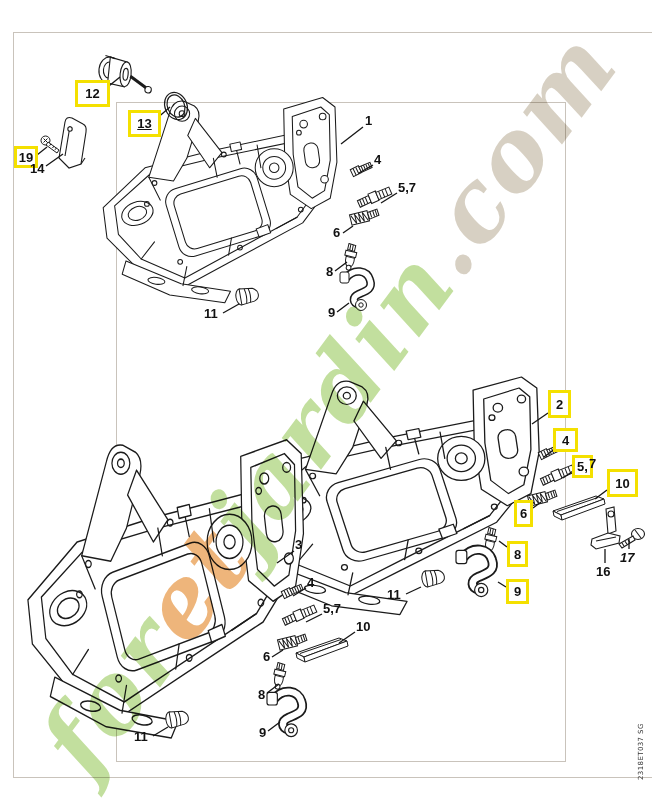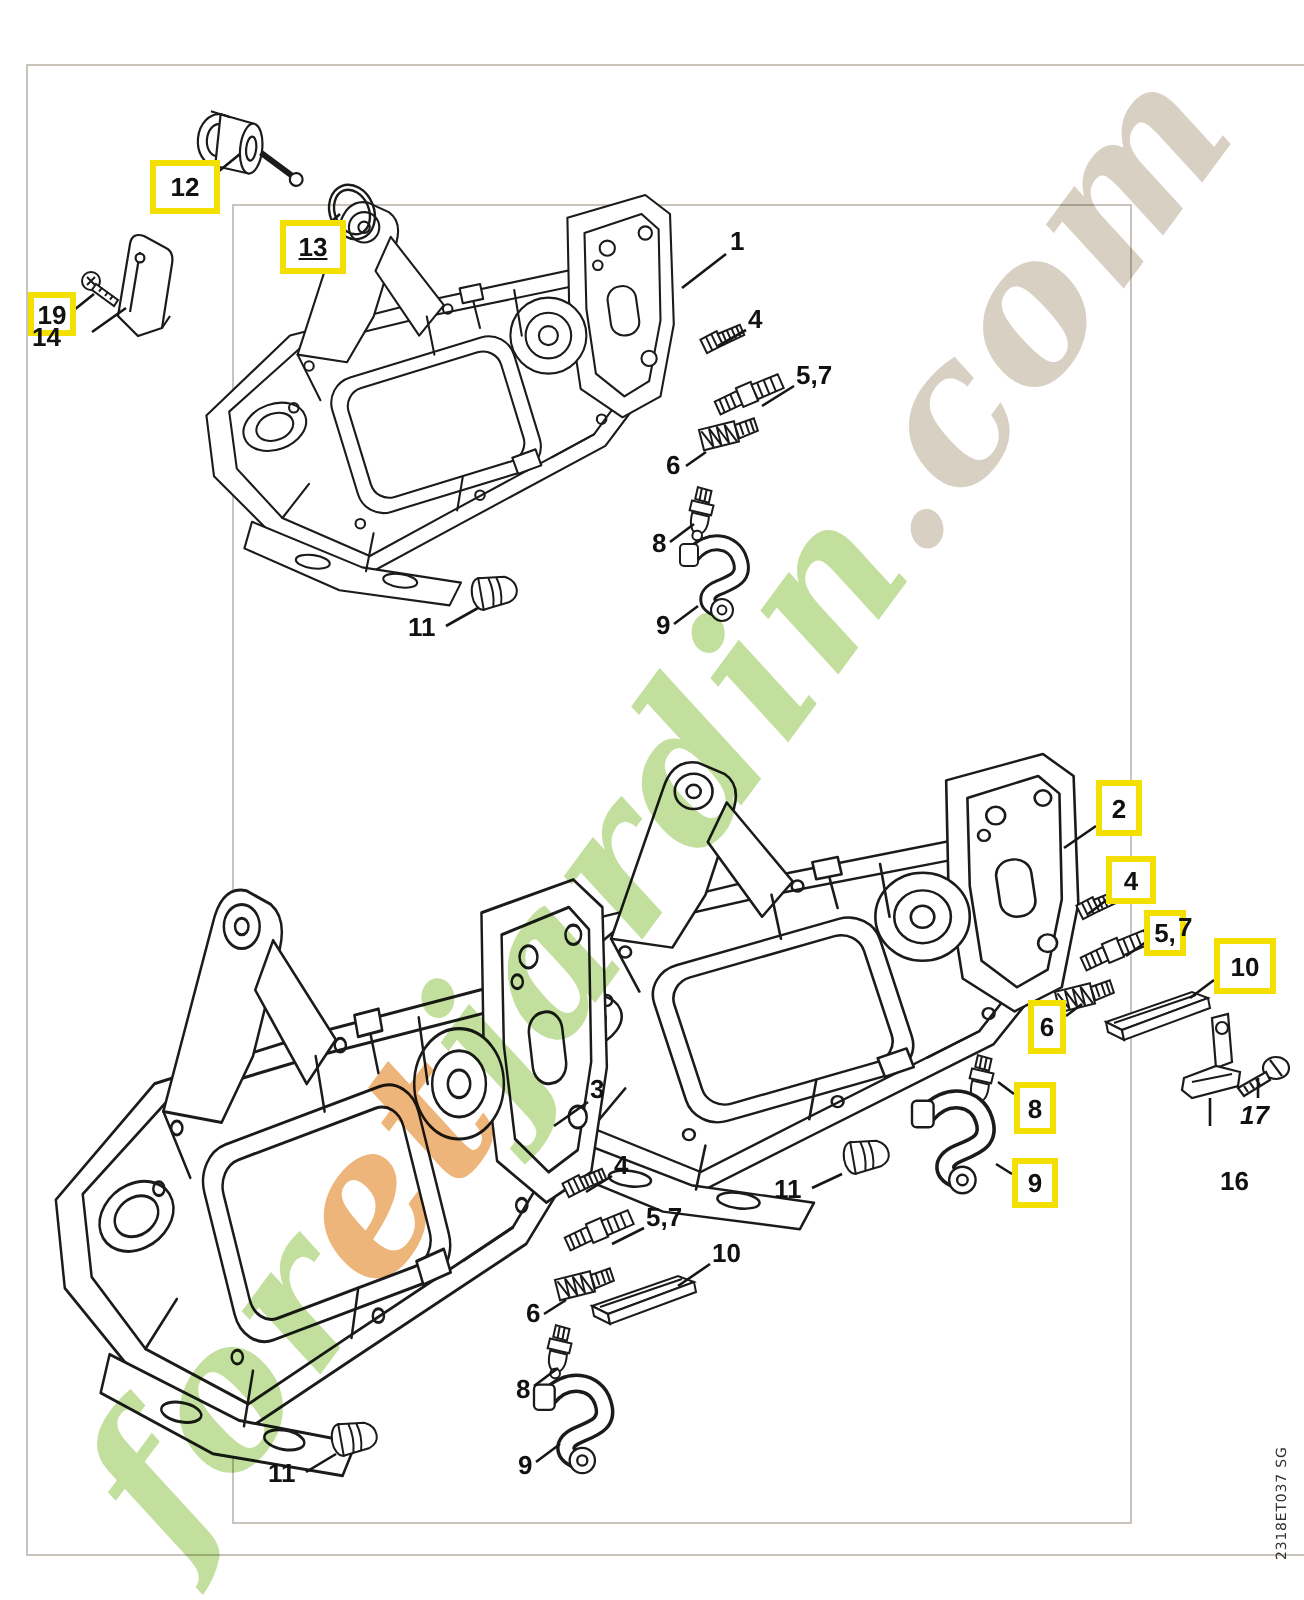--- a/index.html
+++ b/index.html
@@ -233,39 +233,39 @@
         <line x1="355" y1="632" x2="339" y2="643"></line>
         <line x1="272" y1="657" x2="283" y2="650"></line>
         <line x1="267" y1="693" x2="279" y2="684"></line>
         <line x1="268" y1="731" x2="280" y2="722"></line>
         <line x1="153" y1="736" x2="168" y2="727"></line>
       </g>
   </svg>
 
   <div id="callout-layer">
       <div class="callout boxed" style="left: 75px; top: 80px; width: 35px; height: 27px; border: 3.5px solid rgb(244, 224, 0);">12</div>
-      <div class="callout boxed" style="left: 140px; top: 110px; width: 33px; height: 27px; border: 3.5px solid rgb(244, 224, 0); text-decoration: underline;">13</div>
+      <div class="callout boxed" style="left: 128px; top: 110px; width: 33px; height: 27px; border: 3.5px solid rgb(244, 224, 0); text-decoration: underline;">13</div>
       <div class="callout boxed" style="left: 14px; top: 146px; width: 24px; height: 22px; border: 3.5px solid rgb(244, 224, 0);">19</div>
-      <div class="callout" style="left: 16px; top: 162px; text-align: center;">14</div>
+      <div class="callout" style="left: 30px; top: 162px; text-align: center;">14</div>
       <div class="callout" style="left: 365px; top: 114px;">1</div>
       <div class="callout" style="left: 374px; top: 153px;">4</div>
       <div class="callout" style="left: 398px; top: 181px;">5,7</div>
       <div class="callout" style="left: 333px; top: 226px;">6</div>
       <div class="callout" style="left: 326px; top: 265px;">8</div>
       <div class="callout" style="left: 328px; top: 306px;">9</div>
       <div class="callout" style="left: 204px; top: 307px;">11</div>
       <div class="callout boxed" style="left: 548px; top: 390px; width: 23px; height: 28px; border: 3.5px solid rgb(244, 224, 0);">2</div>
       <div class="callout boxed" style="left: 553px; top: 428px; width: 25px; height: 24px; border: 3.5px solid rgb(244, 224, 0);">4</div>
       <div class="callout boxed" style="left: 572px; top: 455px; width: 21px; height: 23px; border: 3.5px solid rgb(244, 224, 0);">5,</div>
       <div class="callout" style="left: 589px; top: 457px;">7</div>
       <div class="callout boxed" style="left: 607px; top: 469px; width: 31px; height: 28px; border: 3.5px solid rgb(244, 224, 0);">10</div>
       <div class="callout boxed" style="left: 514px; top: 500px; width: 19px; height: 27px; border: 3.5px solid rgb(244, 224, 0);">6</div>
       <div class="callout boxed" style="left: 507px; top: 541px; width: 21px; height: 26px; border: 3.5px solid rgb(244, 224, 0);">8</div>
       <div class="callout boxed" style="left: 506px; top: 579px; width: 23px; height: 25px; border: 3.5px solid rgb(244, 224, 0);">9</div>
-      <div class="callout" style="left: 596px; top: 584px; margin-left: 14px;">16</div>
+      <div class="callout" style="left: 596px; top: 565px;">16</div>
       <div class="callout" style="left: 620px; top: 551px; font-style: italic;">17</div>
       <div class="callout" style="left: 387px; top: 588px;">11</div>
       <div class="callout" style="left: 295px; top: 538px;">3</div>
       <div class="callout" style="left: 307px; top: 576px;">4</div>
       <div class="callout" style="left: 323px; top: 602px;">5,7</div>
       <div class="callout" style="left: 356px; top: 620px;">10</div>
       <div class="callout" style="left: 263px; top: 650px;">6</div>
       <div class="callout" style="left: 258px; top: 688px;">8</div>
       <div class="callout" style="left: 259px; top: 726px;">9</div>
       <div class="callout" style="left: 134px; top: 730px;">11</div>

